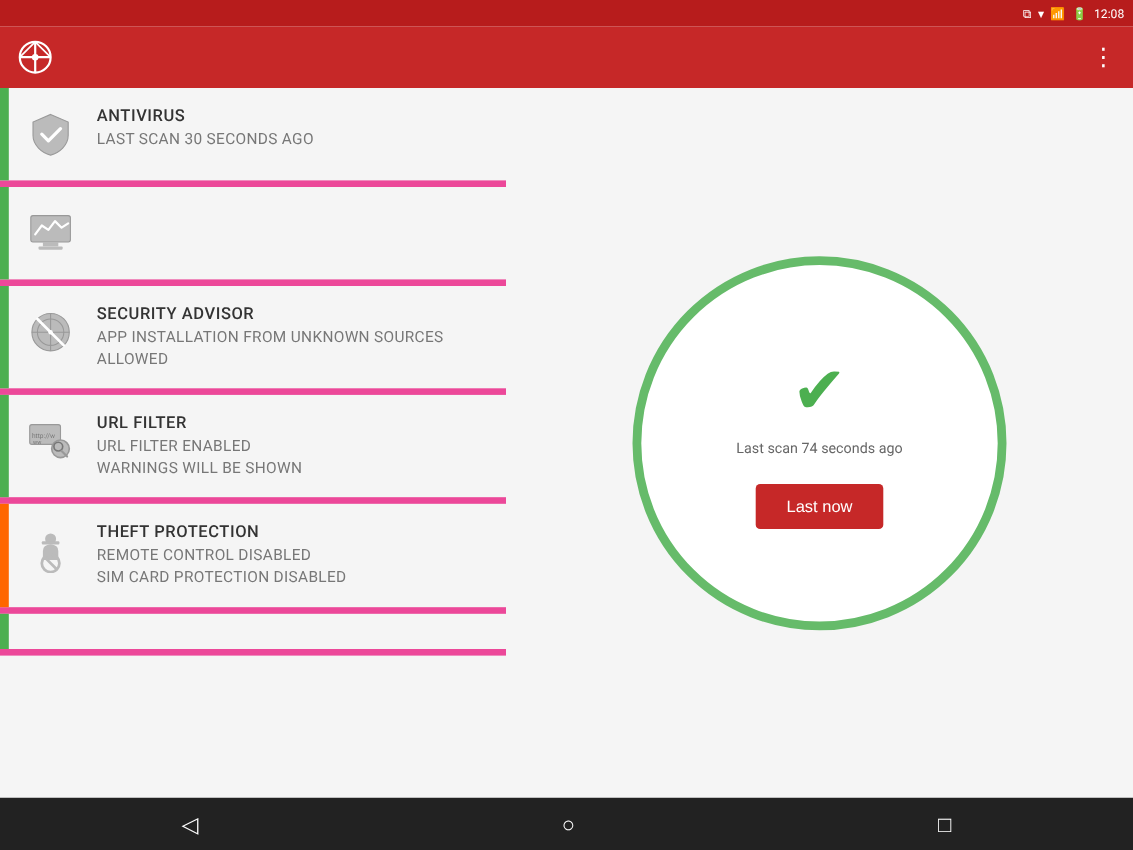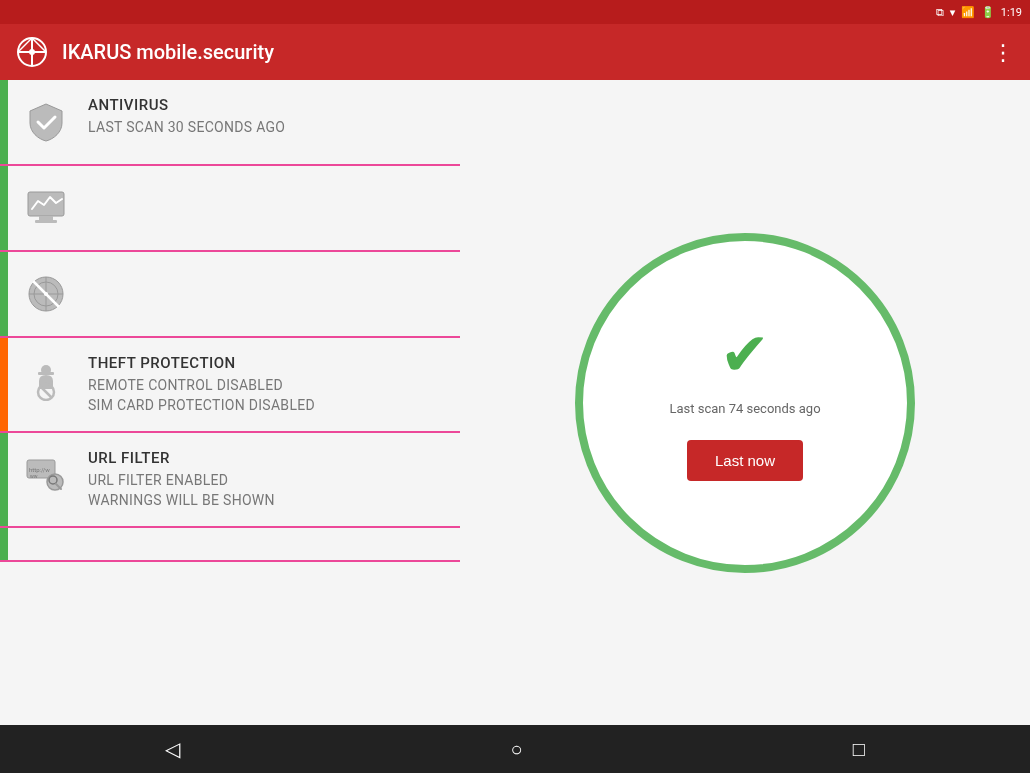--- a/index.html
+++ b/index.html
@@ -32,21 +32,21 @@
     
     #sidebar {
       width: 460px; background: #f5f5f5;
       display: flex; flex-direction: column;
       padding: 0;
     }
 
     .sidebar-item {
       display: flex; align-items: flex-start;
       padding: 16px 20px 16px 0;
-      border-bottom: 2px solid #ec4899;
+      border-bottom: 6px solid #ec4899;
       position: relative;
       cursor: pointer;
     }
 
     .sidebar-item-indicator {
       width: 8px; min-width: 8px; height: 100%;
       position: absolute; left: 0; top: 0;
     }
 
     .indicator-green { background: #4caf50; }
@@ -100,35 +100,34 @@
     .nav-btn { color: white; font-size: 20px; cursor: pointer; }
   </style>
 </head>
 <body>
 
 <div id="status-bar">
   <span class="status-icon">⧉</span>
   <span class="status-icon">▾</span>
   <span class="status-icon">📶</span>
   <span class="status-icon">🔋</span>
-  <span class="status-icon">1:19</span>
+  <span class="status-icon">12:08</span>
 </div>
 
 <div id="app-bar">
   <div id="app-bar-left">
 
     <svg width="32" height="32" viewBox="0 0 32 32">
       <circle cx="16" cy="16" r="14" fill="none" stroke="white" stroke-width="2"></circle>
       <line x1="16" y1="2" x2="16" y2="30" stroke="white" stroke-width="2"></line>
       <line x1="2" y1="16" x2="30" y2="16" stroke="white" stroke-width="2"></line>
       <circle cx="16" cy="16" r="3" fill="white"></circle>
       <line x1="16" y1="2" x2="30" y2="16" stroke="white" stroke-width="1.5"></line>
       <line x1="16" y1="2" x2="2" y2="16" stroke="white" stroke-width="1.5"></line>
     </svg>
-    <span id="app-title">IKARUS mobile.security</span>
   </div>
   <span class="app-bar-icon">⋮</span>
 </div>
 
 <div id="main">
 
   <div id="sidebar">
 
     <div class="sidebar-item">
       <div class="sidebar-item-indicator indicator-green"></div>
@@ -166,42 +165,23 @@
         <div class="sidebar-icon-wrap">
           <svg viewBox="0 0 42 42" fill="none">
             <circle cx="21" cy="21" r="17" fill="#bbb" stroke="#999" stroke-width="1"></circle>
             <circle cx="21" cy="21" r="12" fill="none" stroke="#999" stroke-width="1"></circle>
             <line x1="21" y1="4" x2="21" y2="38" stroke="#999" stroke-width="1"></line>
             <line x1="4" y1="21" x2="38" y2="21" stroke="#999" stroke-width="1"></line>
             <line x1="9" y1="9" x2="33" y2="33" stroke="white" stroke-width="2.5" stroke-linecap="round"></line>
             <circle cx="21" cy="21" r="2" fill="white"></circle>
           </svg>
         </div>
-      </div>
-    </div>
-
-    <div class="sidebar-item">
-      <div class="sidebar-item-indicator indicator-orange"></div>
-      <div class="sidebar-item-content">
-        <div class="sidebar-icon-wrap">
-          <svg viewBox="0 0 42 42" fill="none">
-
-            <circle cx="21" cy="11" r="5" fill="#bbb"></circle>
-
-            <rect x="13" y="13" width="16" height="3" rx="1" fill="#bbb"></rect>
-
-            <path d="M14 22 Q14 16 21 16 Q28 16 28 22 L28 30 L14 30 Z" fill="#bbb"></path>
-
-            <circle cx="21" cy="33" r="8" fill="none" stroke="#bbb" stroke-width="2.5"></circle>
-            <line x1="15" y1="27" x2="27" y2="39" stroke="#bbb" stroke-width="2.5"></line>
-          </svg>
-        </div>
-        <div class="sidebar-text">
-          <span class="sidebar-title">THEFT PROTECTION</span>
-          <span class="sidebar-subtitle">REMOTE CONTROL DISABLED<br>SIM CARD PROTECTION DISABLED</span>
+        <div class="sidebar-text">
+          <span class="sidebar-title">SECURITY ADVISOR</span>
+          <span class="sidebar-subtitle">APP INSTALLATION FROM UNKNOWN SOURCES<br>ALLOWED</span>
         </div>
       </div>
     </div>
 
     <div class="sidebar-item">
       <div class="sidebar-item-indicator indicator-green"></div>
       <div class="sidebar-item-content">
         <div class="sidebar-icon-wrap">
           <svg viewBox="0 0 42 42" fill="none">
             <rect x="2" y="6" width="28" height="18" rx="2" fill="#bbb" stroke="#999" stroke-width="1"></rect>
@@ -209,20 +189,43 @@
             <text x="5" y="24" font-size="5" fill="#777">ww</text>
 
             <circle cx="30" cy="28" r="8" fill="#bbb" stroke="#999" stroke-width="1.5"></circle>
             <circle cx="28" cy="26" r="4" fill="none" stroke="#777" stroke-width="1.5"></circle>
             <line x1="31" y1="30" x2="36" y2="35" stroke="#999" stroke-width="2" stroke-linecap="round"></line>
           </svg>
         </div>
         <div class="sidebar-text">
           <span class="sidebar-title">URL FILTER</span>
           <span class="sidebar-subtitle">URL FILTER ENABLED<br>WARNINGS WILL BE SHOWN</span>
+        </div>
+      </div>
+    </div>
+
+    <div class="sidebar-item">
+      <div class="sidebar-item-indicator indicator-orange"></div>
+      <div class="sidebar-item-content">
+        <div class="sidebar-icon-wrap">
+          <svg viewBox="0 0 42 42" fill="none">
+
+            <circle cx="21" cy="11" r="5" fill="#bbb"></circle>
+
+            <rect x="13" y="13" width="16" height="3" rx="1" fill="#bbb"></rect>
+
+            <path d="M14 22 Q14 16 21 16 Q28 16 28 22 L28 30 L14 30 Z" fill="#bbb"></path>
+
+            <circle cx="21" cy="33" r="8" fill="none" stroke="#bbb" stroke-width="2.5"></circle>
+            <line x1="15" y1="27" x2="27" y2="39" stroke="#bbb" stroke-width="2.5"></line>
+          </svg>
+        </div>
+        <div class="sidebar-text">
+          <span class="sidebar-title">THEFT PROTECTION</span>
+          <span class="sidebar-subtitle">REMOTE CONTROL DISABLED<br>SIM CARD PROTECTION DISABLED</span>
         </div>
       </div>
     </div>
 
     <div class="sidebar-item">
       <div class="sidebar-item-indicator indicator-green"></div>
     </div>
 
   </div>
 

